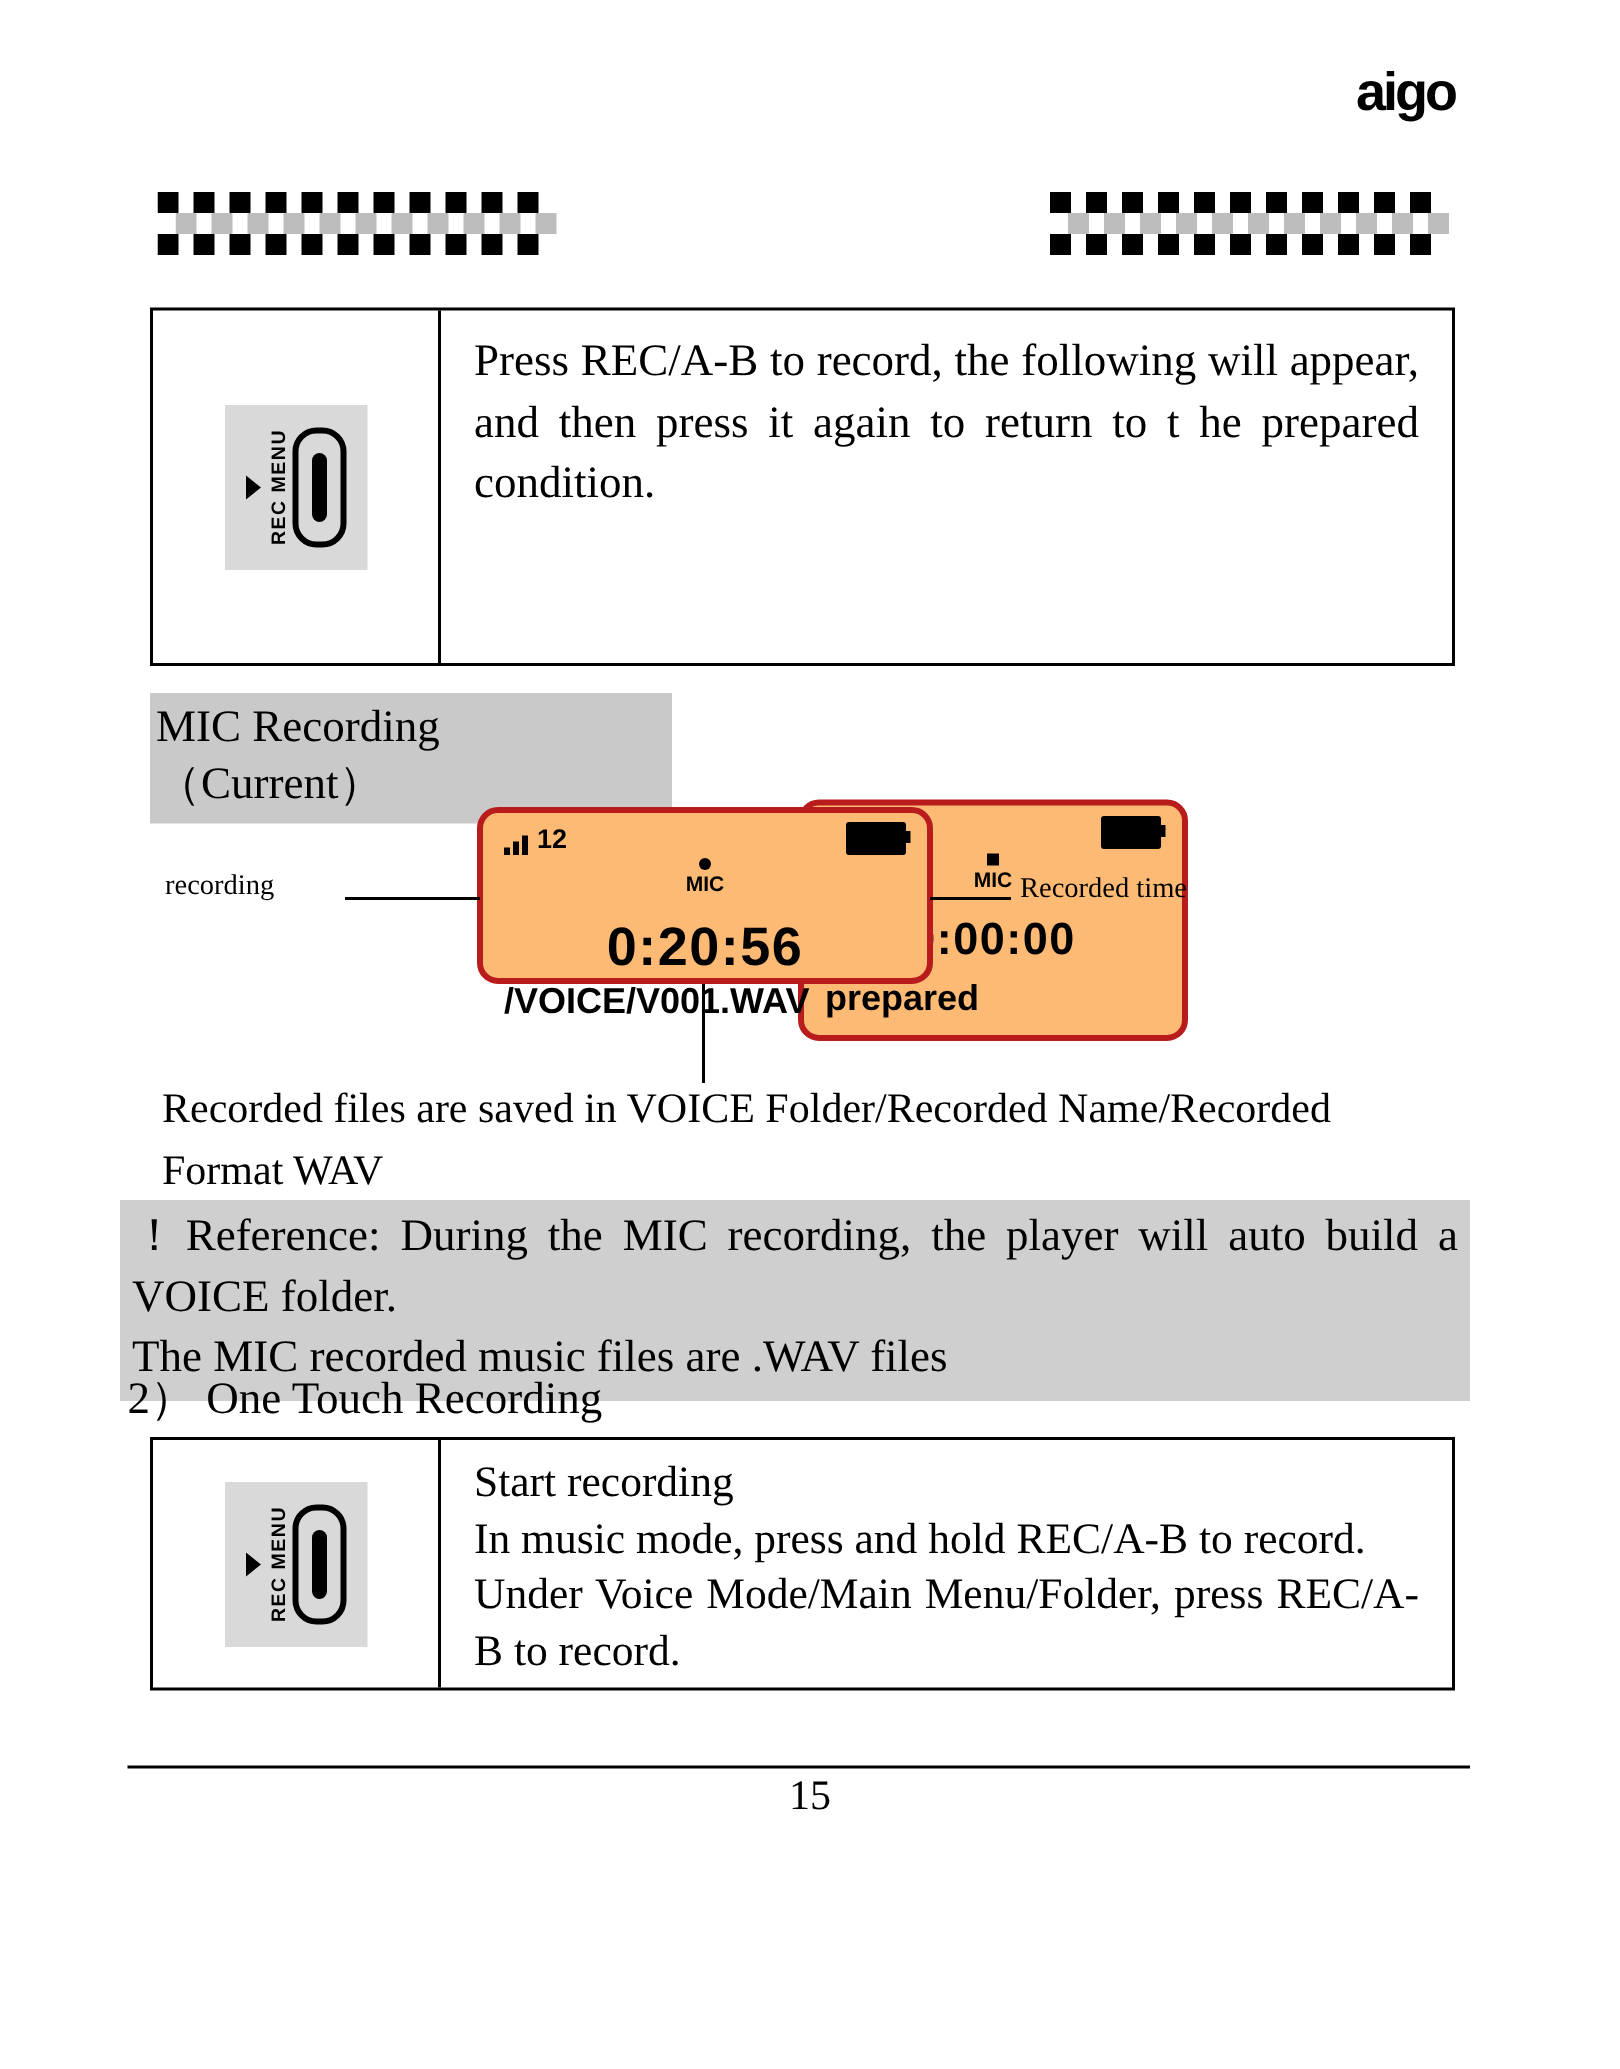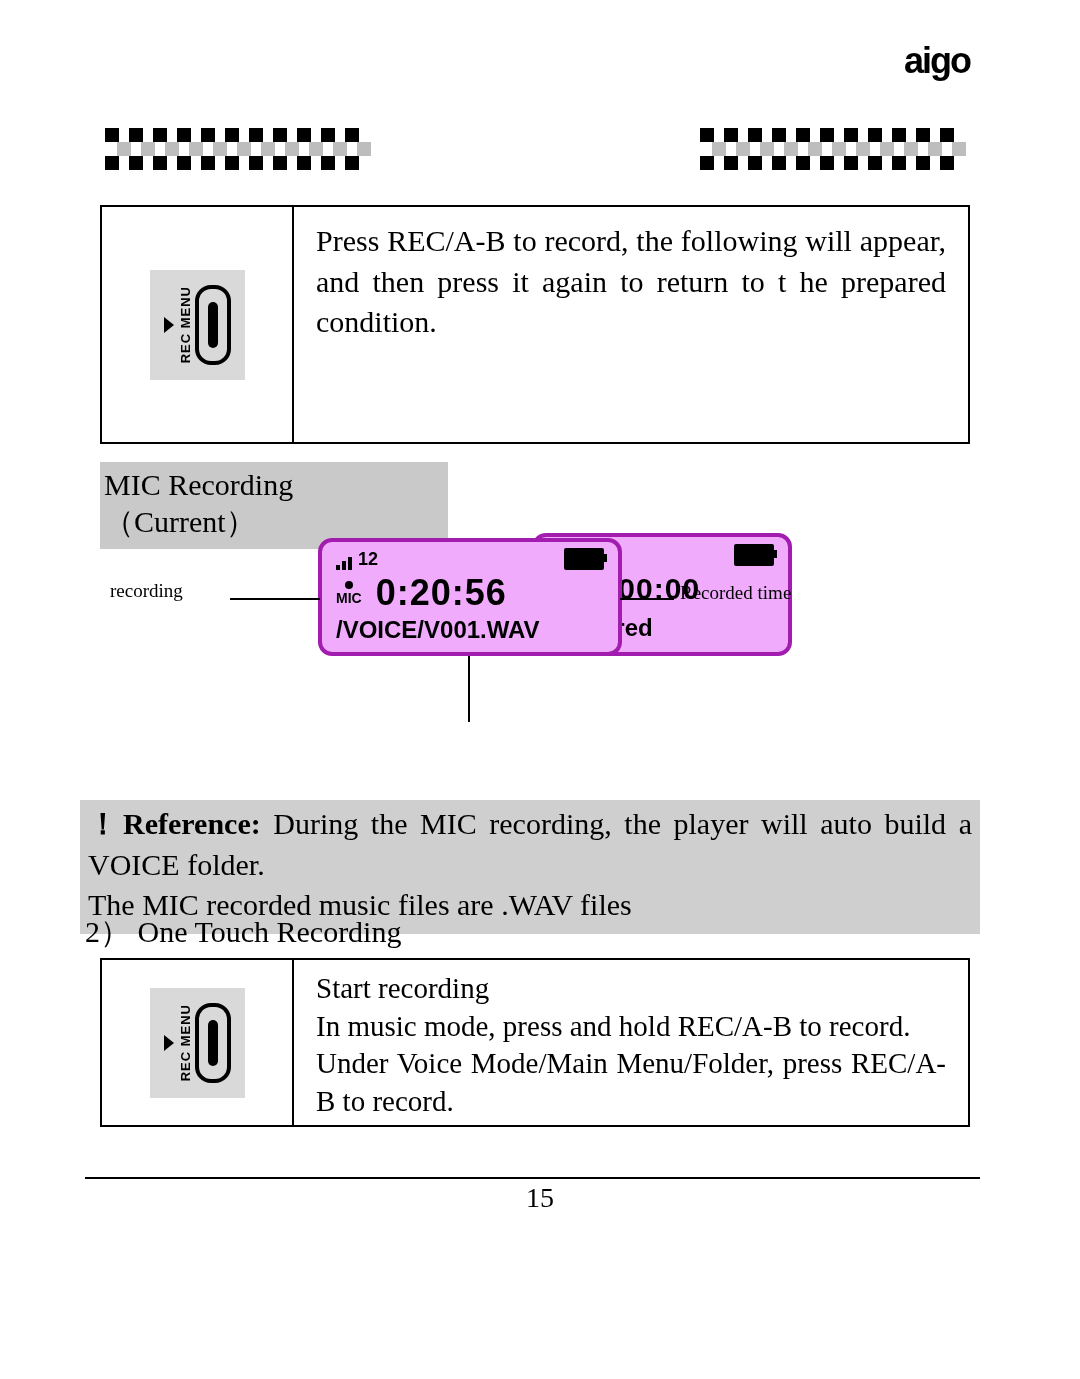--- a/index.html
+++ b/index.html
@@ -91,39 +91,39 @@
   .recbtn .oval::after{
     content:"";
     width:10px;height:46px;
     background:#000;
     border-radius:6px;
   }
 
   
   .lcd{
     position:absolute;
-    border:4px solid #a21caf;
+    border:4px solid #b91c1c;
     border-radius:14px;
-    background:#f0abfc;
+    background:#fdba74;
     font-family:Arial,Helvetica,sans-serif;
     box-sizing:border-box;
     padding:6px 14px 8px 14px;
   }
   .lcd .toprow{display:flex;align-items:center;justify-content:space-between;font-size:18px;font-weight:700;}
   .lcd .signal{display:flex;align-items:flex-end;gap:2px;}
   .lcd .signal i{display:block;width:4px;background:#000;}
   .lcd .signal i:nth-child(1){height:5px;}
   .lcd .signal i:nth-child(2){height:9px;}
   .lcd .signal i:nth-child(3){height:13px;}
   .lcd .batt{
     width:34px;height:16px;border:3px solid #000;border-radius:2px;position:relative;
     background:#000;
   }
   .lcd .batt::after{content:"";position:absolute;right:-6px;top:3px;width:4px;height:8px;background:#000;}
-  .lcd .mid{display:flex;align-items:center;gap:14px;margin-top:2px;}
+  .lcd .mid{display:flex;align-items:center;gap:14px;margin-top:2px;flex-direction:column;}
   .lcd .mic{font-size:14px;font-weight:900;line-height:1;text-align:center;}
   .lcd .mic .dot{width:8px;height:8px;background:#000;margin:0 auto 2px auto;}
   .lcd .mic .sq{width:8px;height:8px;background:#000;margin:0 auto 2px auto;}
   .lcd .time{font-size:34px;font-weight:900;letter-spacing:1px;}
   .lcd .bot{font-size:24px;font-weight:700;margin-top:2px;}
 
   .lcd.small{left:430px;top:326px;width:260px;}
   .lcd.small .time{font-size:30px;}
   .lcd.big{left:318px;top:538px;width:304px;height:118px;}
   .lcd.big .time{font-size:36px;}
@@ -156,21 +156,21 @@
   
   .ref{
     position:absolute;
     left:80px;right:100px;top:800px;
     background:#cfcfcf;
     font-size:30px;
     line-height:1.35;
     padding:4px 8px 8px 8px;
     text-align:justify;
   }
-  .ref .bang{font-weight:700;}
+  .ref .bang{font-weight:400;}
 
   .sect2{
     position:absolute;
     left:85px;top:912px;
     font-size:30px;
   }
 
   
   .hr{
     position:absolute;
@@ -263,20 +263,21 @@
     </div>
     <div class="bot">/VOICE/V001.WAV</div>
   </div>
 
   <div class="anno recording">recording</div>
   <div class="anno rectime">Recorded time</div>
   <div class="line h1"></div>
   <div class="line h2"></div>
   <div class="line v1"></div>
 
+  <div class="savedesc">Recorded files are saved in VOICE Folder/Recorded Name/Recorded Format WAV</div>
 
   <div class="ref">
     <span class="bang">！Reference:</span><span> During the MIC recording, the player will auto build a VOICE folder.</span><br>
     <span>The MIC recorded music files are .WAV files</span>
   </div>
 
   <div class="sect2">2） One Touch Recording</div>
 
   <div class="tbl tbl2">
     <div class="cell-l">

